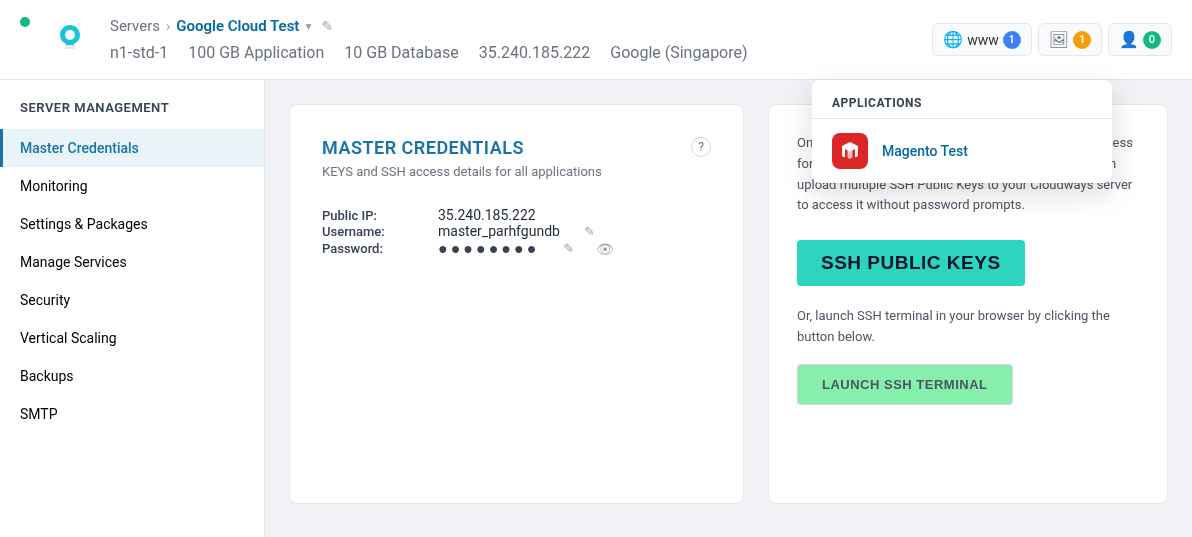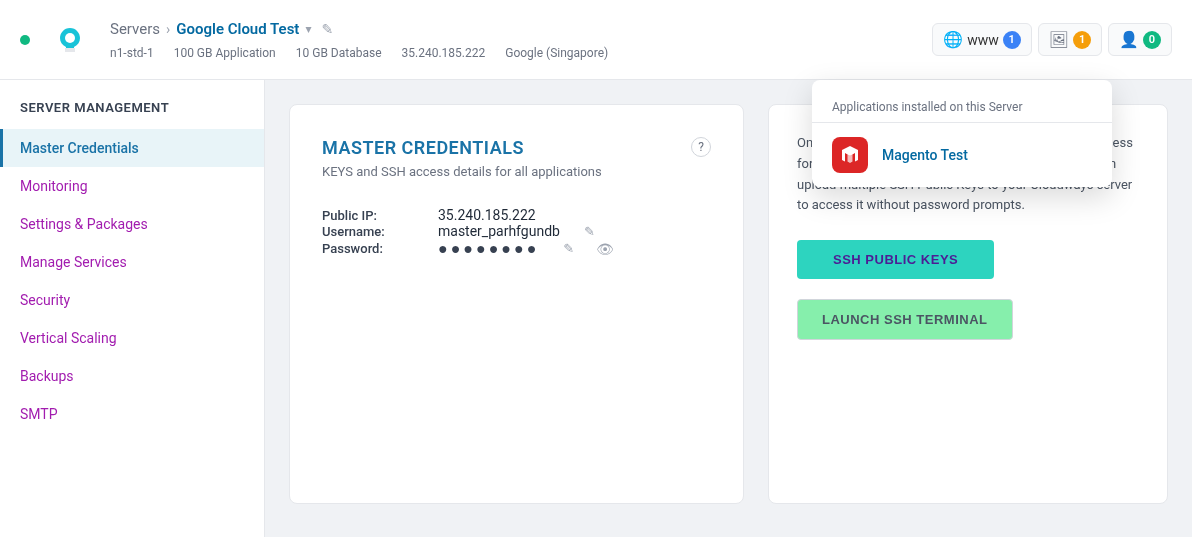--- a/index.html
+++ b/index.html
@@ -1,41 +1,41 @@
 <!DOCTYPE html>
 <html><head>
   <meta charset="utf-8">
   <style>
     * { box-sizing: border-box; margin: 0; padding: 0; }
     body { font-family: -apple-system, BlinkMacSystemFont, 'Segoe UI', Roboto, sans-serif; background: #f0f2f5; color: #333; font-size: 14px; }
 
     
     .topbar { background: #fff; border-bottom: 1px solid #e5e7eb; height: 80px; display: flex; align-items: center; padding: 0 20px; justify-content: space-between; }
-    .topbar-left { display: flex; align-items: center; gap: 20px; }
+    .topbar-left { display: flex; align-items: flex-start; gap: 20px; }
     .breadcrumb { display: flex; align-items: center; gap: 6px; }
     .breadcrumb-servers { color: #6b7280; font-size: 15px; cursor: pointer; }
     .breadcrumb-arrow { color: #9ca3af; font-size: 14px; }
     .breadcrumb-current { font-size: 15px; font-weight: 600; color: #0369a1; }
     .breadcrumb-dropdown { color: #9ca3af; font-size: 12px; cursor: pointer; }
     .breadcrumb-edit { color: #9ca3af; font-size: 14px; cursor: pointer; margin-left: 4px; }
-    .server-meta { display: flex; gap: 20px; margin-top: 4px; font-size: 12px; color: #6b7280; }
+    .server-meta { display: flex; gap: 20px; margin-top: 4px; font-size: 16px; color: #6b7280; }
     .topbar-right { display: flex; align-items: center; gap: 6px; }
     .topbar-badge { display: flex; align-items: center; gap: 4px; background: #f9fafb; border: 1px solid #e5e7eb; border-radius: 6px; padding: 6px 10px; cursor: pointer; }
     .badge-count { background: #f59e0b; color: #fff; border-radius: 50%; width: 18px; height: 18px; display: flex; align-items: center; justify-content: center; font-size: 11px; font-weight: 600; }
     .badge-count.green { background: #10b981; }
     .badge-count.blue { background: #3b82f6; }
     .topbar-badge-icon { font-size: 16px; color: #6b7280; }
 
     
     .layout { display: flex; min-height: calc(100vh - 80px); }
 
     
     .sidebar { width: 265px; background: #fff; border-right: 1px solid #e5e7eb; padding: 20px 0; flex-shrink: 0; }
     .sidebar-title { font-size: 13px; font-weight: 600; color: #374151; padding: 0 20px 14px; text-transform: uppercase; letter-spacing: 0.5px; }
-    .sidebar-item { padding: 11px 20px; cursor: pointer; font-size: 14px; color: #a21caf; transition: background 0.15s; }
+    .sidebar-item { padding: 11px 20px; cursor: pointer; font-size: 14px; color: #000000; transition: background 0.15s; }
     .sidebar-item.active { background: #e8f4f8; color: #1a73a7; font-weight: 500; border-left: 3px solid #1a73a7; padding-left: 17px; }
 
     
     .main { flex: 1; padding: 24px; position: relative; }
 
     
     .card { background: #fff; border-radius: 8px; border: 1px solid #e5e7eb; padding: 32px; position: relative; }
     .card-title { font-size: 18px; font-weight: 600; color: #1a73a7; letter-spacing: 0.5px; text-transform: uppercase; margin-bottom: 6px; }
     .card-subtitle { font-size: 13px; color: #6b7280; margin-bottom: 28px; }
 
@@ -43,21 +43,21 @@
     .cred-row { display: flex; align-items: center; gap: 16px; }
     .cred-label { width: 100px; font-size: 13px; color: #374151; font-weight: 500; }
     .cred-value { font-size: 14px; color: #1f2937; }
     .cred-edit { color: #9ca3af; cursor: pointer; margin-left: 8px; font-size: 13px; }
     .cred-dots { letter-spacing: 3px; color: #374151; font-size: 16px; }
     .cred-eye { color: #9ca3af; cursor: pointer; margin-left: 6px; }
     .info-card { background: #fff; border-radius: 8px; border: 1px solid #e5e7eb; padding: 28px; }
     .help-icon { position: absolute; top: 16px; right: 16px; width: 20px; height: 20px; border-radius: 50%; border: 1px solid #d1d5db; display: flex; align-items: center; justify-content: center; font-size: 12px; color: #6b7280; cursor: pointer; }
     .info-text { font-size: 13px; color: #4b5563; line-height: 1.6; margin-bottom: 24px; }
 
-    .btn-ssh-keys { background: #2dd4bf; color: #4c1d95; border: none; border-radius: 4px; padding: 12px 36px; font-size: 13px; font-weight: 700; letter-spacing: 0.5px; cursor: pointer; text-transform: uppercase; display: block; margin-bottom: 20px; }
+    .btn-ssh-keys { background: #2dd4bf; color: #0f172a; border: none; border-radius: 4px; padding: 12px 24px; font-size: 19px; font-weight: 700; letter-spacing: 0.5px; cursor: pointer; text-transform: uppercase; display: block; margin-bottom: 20px; }
 
     .launch-text { font-size: 13px; color: #4b5563; line-height: 1.6; margin-bottom: 16px; }
     .btn-launch { background: #86efac; color: #4b5563; border: 1px solid #d1d5db; border-radius: 4px; padding: 12px 24px; font-size: 13px; font-weight: 600; letter-spacing: 0.5px; cursor: pointer; text-transform: uppercase; }
 
     
     .dropdown-popup { position: absolute; top: 80px; right: 80px; background: #fff; border-radius: 8px; box-shadow: 0 10px 30px rgba(0,0,0,0.15); width: 300px; z-index: 100; overflow: hidden; }
     .dropdown-header { padding: 16px 20px 8px; }
     .dropdown-title { font-size: 12px; font-weight: 700; color: #374151; letter-spacing: 0.5px; text-transform: uppercase; }
     .dropdown-subtitle { font-size: 12px; color: #6b7280; margin-top: 4px; }
     .dropdown-divider { height: 1px; background: #e5e7eb; }
@@ -115,21 +115,21 @@
     </div>
     <div class="topbar-badge">
       <span class="topbar-badge-icon">👤</span>
       <span class="badge-count green">0</span>
     </div>
   </div>
 </div>
 
 <div class="dropdown-popup">
   <div class="dropdown-header">
-    <div class="dropdown-subtitle">Applications installed on this Server</div>
+    <div class="dropdown-title">APPLICATIONS</div>
   </div>
   <div class="dropdown-divider"></div>
   <div class="dropdown-item">
     <div class="app-icon">
 
       <svg width="22" height="22" viewBox="0 0 22 22" fill="none">
         <path d="M11 2 L3 6 L3 16 L6 17.5 L6 9 L11 12 L16 9 L16 17.5 L19 16 L19 6 Z" fill="white"></path>
         <path d="M11 12 L8.5 10.5 L8.5 17.5 L11 19 L13.5 17.5 L13.5 10.5 Z" fill="white" opacity="0.7"></path>
       </svg>
     </div>
@@ -192,19 +192,20 @@
             <span class="cred-dots">●●●●●●●●</span>
             <span class="cred-edit">✎</span>
             <span class="cred-eye">👁</span>
           </div>
         </div>
       </div>
 
       <div class="info-card" style="width: 400px; flex-shrink: 0; position: relative;">
         <p class="info-text">On the left, you have Master credentials to gain the access for SFTP or SSH (e.g using Putty). Alternatively, you can upload multiple SSH Public Keys to your Cloudways server to access it without password prompts.</p>
         <button class="btn-ssh-keys">SSH PUBLIC KEYS</button>
+        <p class="launch-text">Or, launch SSH terminal in your browser by clicking the button below.</p>
         <button class="btn-launch">LAUNCH SSH TERMINAL</button>
       </div>
 
     </div>
   </div>
 
 </div>
 
 </body></html>

